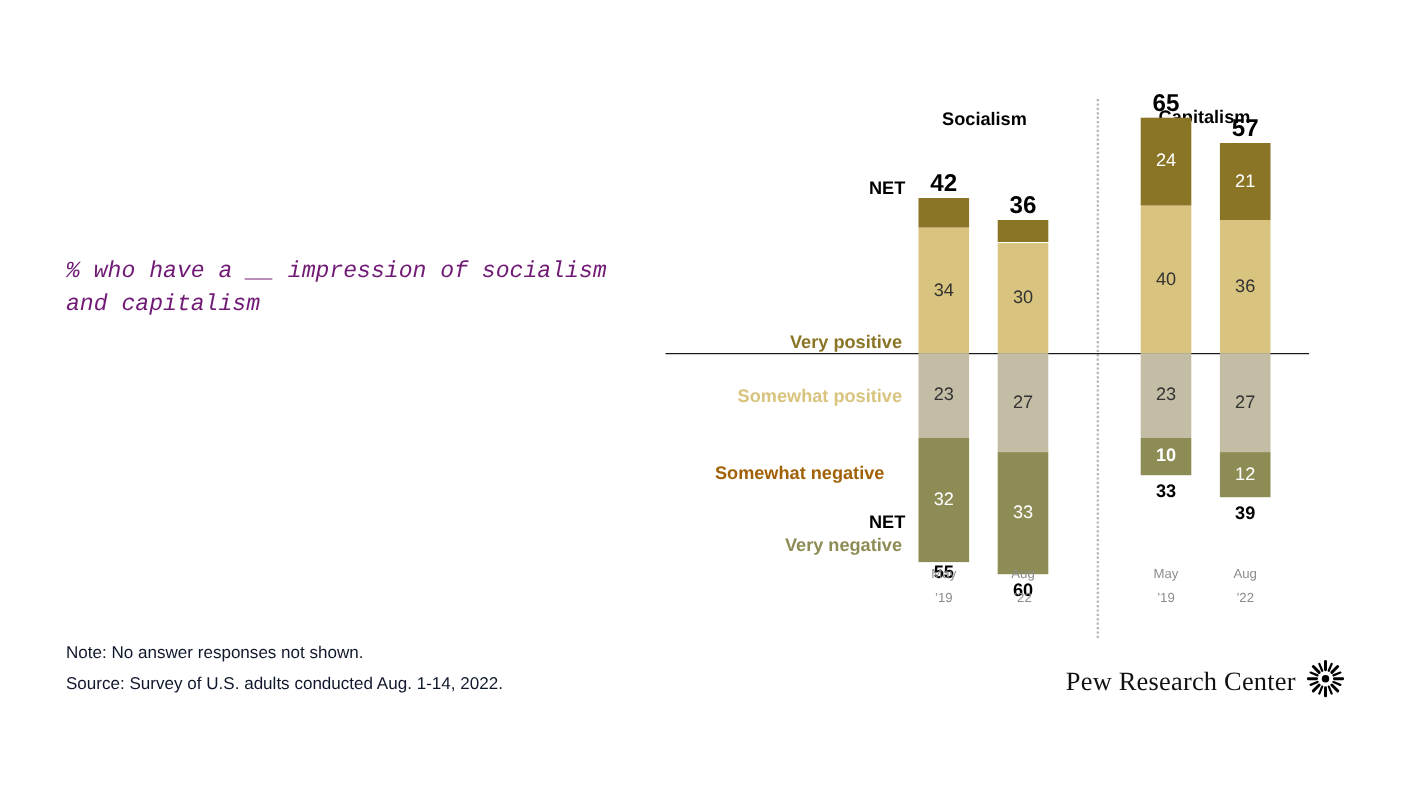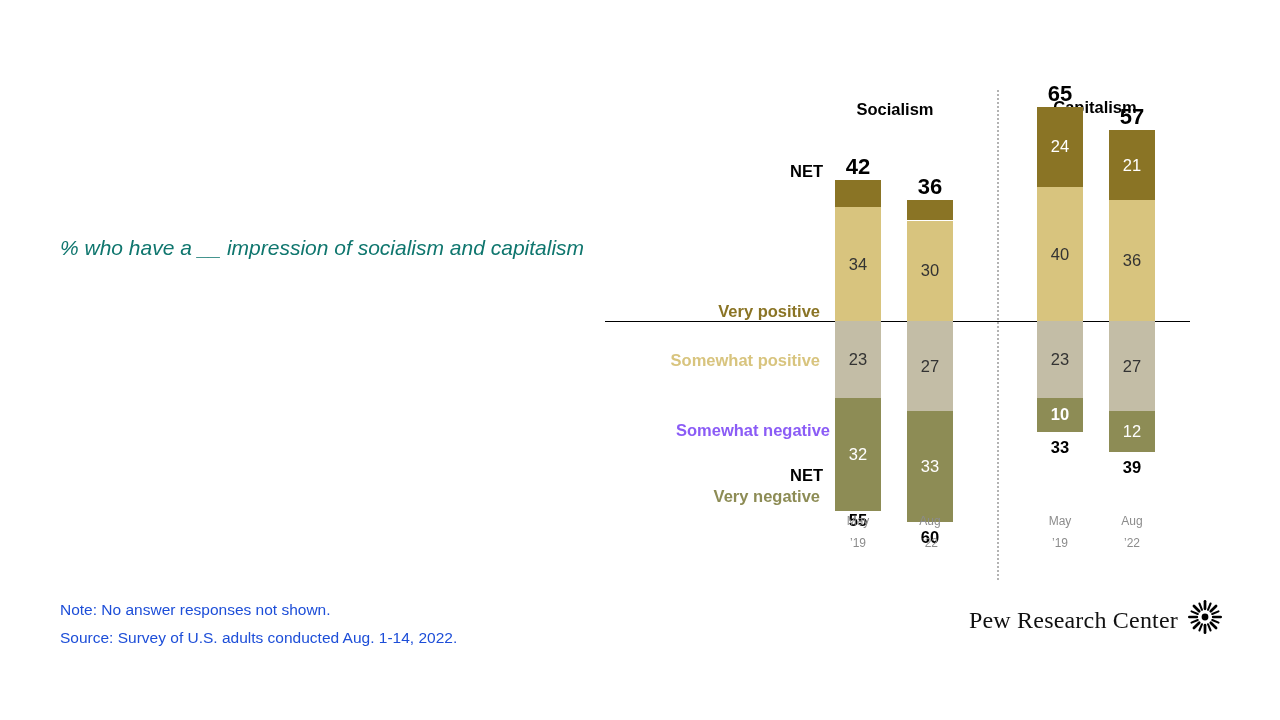--- a/index.html
+++ b/index.html
@@ -27,35 +27,35 @@
     font-weight: bold;
     line-height: 33px;
     color: #000000;
     letter-spacing: -0.1px;
   }
   .subtitle {
     position: absolute;
     left: 60px;
     top: 233px;
     width: 540px;
-    font-family: Liberation Sans, sans-serif;
+    font-family: Liberation Mono, monospace;
     font-style: italic;
     font-size: 21px;
     line-height: 30px;
-    color: #0f766e;
+    color: #701a75;
   }
 
   
   .note {
     position: absolute;
     left: 60px;
-    top: 596px;
+    top: 580px;
     font-size: 15.5px;
     line-height: 28px;
-    color: #1d4ed8;
+    color: #0f172a;
   }
   .note div { white-space: nowrap; }
 
   .logo {
     position: absolute;
     right: 58px;
     top: 600px;
     display: flex;
     align-items: flex-end;
     gap: 10px;
@@ -207,21 +207,21 @@
   <div class="chart">
     <div class="divider"></div>
     <div class="zeroline"></div>
 
     <div class="group-header" id="hdr-soc" style="left:215px; top:20px; width:160px;">Socialism</div>
     <div class="group-header" id="hdr-cap" style="left:415px; top:18px; width:160px;">Capitalism</div>
 
     <div id="legend-layer">
         <div class="cat-label" style="top: 222px; right: 420px; color: rgb(138, 116, 37);">Very positive</div>
         <div class="cat-label" style="top: 271px; right: 420px; color: rgb(216, 196, 126);">Somewhat positive</div>
-        <div class="cat-label" style="top: 341px; right: 410px; color: #8b5cf6;">Somewhat negative</div>
+        <div class="cat-label" style="top: 341px; right: 436px; color: #a16207;">Somewhat negative</div>
         <div class="cat-label" style="top: 407px; right: 420px; color: rgb(141, 140, 85);">Very negative</div>
       </div>
     <div id="bars-layer">
         <div class="seg" style="left: 235px; top: 100.3px; height: 26.8px; background: rgb(138, 116, 37);"></div>
         <div class="seg dark-text" style="left: 235px; top: 127.1px; height: 113.9px; background: rgb(216, 196, 126);">34</div>
         <div class="seg dark-text" style="left: 235px; top: 241px; height: 77.05px; background: rgb(195, 189, 166);">23</div>
         <div class="seg" style="left: 235px; top: 318.05px; height: 113px; background: rgb(141, 140, 85);">32</div>
         <div class="nettop" style="left: 223px; top: 74.3px;">42</div>
         <div class="netbot" style="left: 223px; top: 431.25px;">55</div>
         <div class="xlab" style="left: 218px; top: 430px;">

